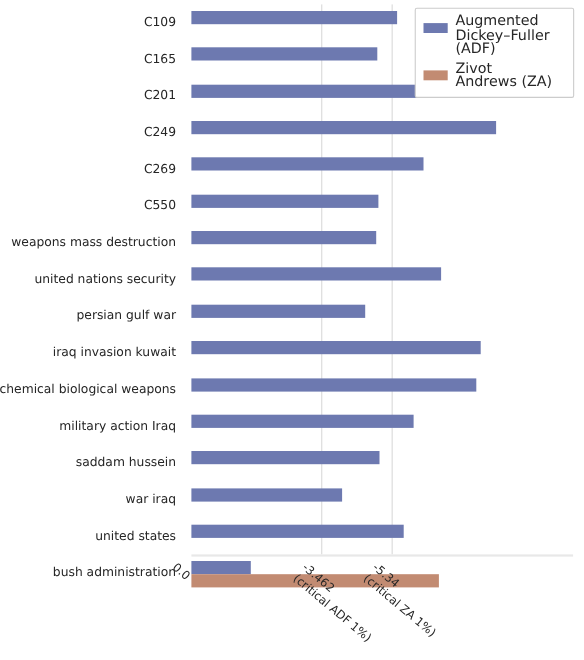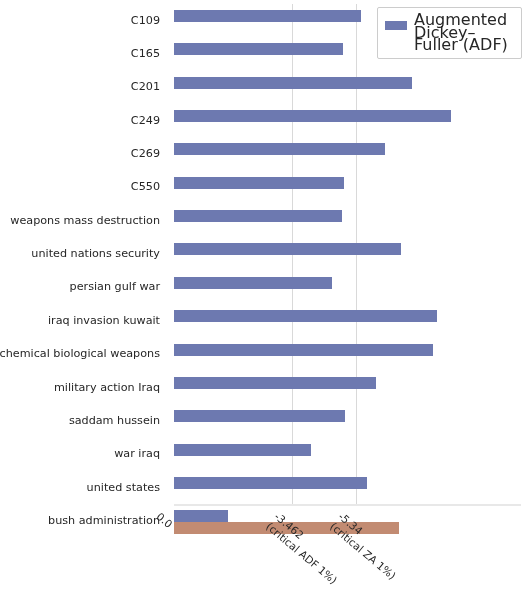--- a/index.html
+++ b/index.html
@@ -118,21 +118,21 @@
   }
   .legend-entry:last-child { margin-bottom: 0; }
   .legend-swatch {
     width: 22px;
     height: 9px;
     margin-top: 7px;
     margin-right: 7px;
     flex: 0 0 auto;
   }
   .legend-label {
-    font-size: 16px;
+    font-size: 13px;
     line-height: 12.6px;
     color: #262626;
     white-space: pre-line;
   }
 </style>
 </head>
 <body>
 
 <div id="figure">
 
@@ -228,15 +228,20 @@
         <span class="l2">(critical ZA 1%)</span>
       </div>
     </div>
 
   <div id="legend">
       <div class="legend-entry">
         <div class="legend-swatch" style="background: rgb(109, 121, 176);"></div>
         <div class="legend-label">Augmented
 Dickey–Fuller (ADF)</div>
       </div>
+      <div class="legend-entry">
+        <div class="legend-swatch" style="background: rgb(194, 139, 114);"></div>
+        <div class="legend-label">Zivot
+Andrews (ZA)</div>
+      </div>
     </div>
 
 </div>
 
 </body></html>

